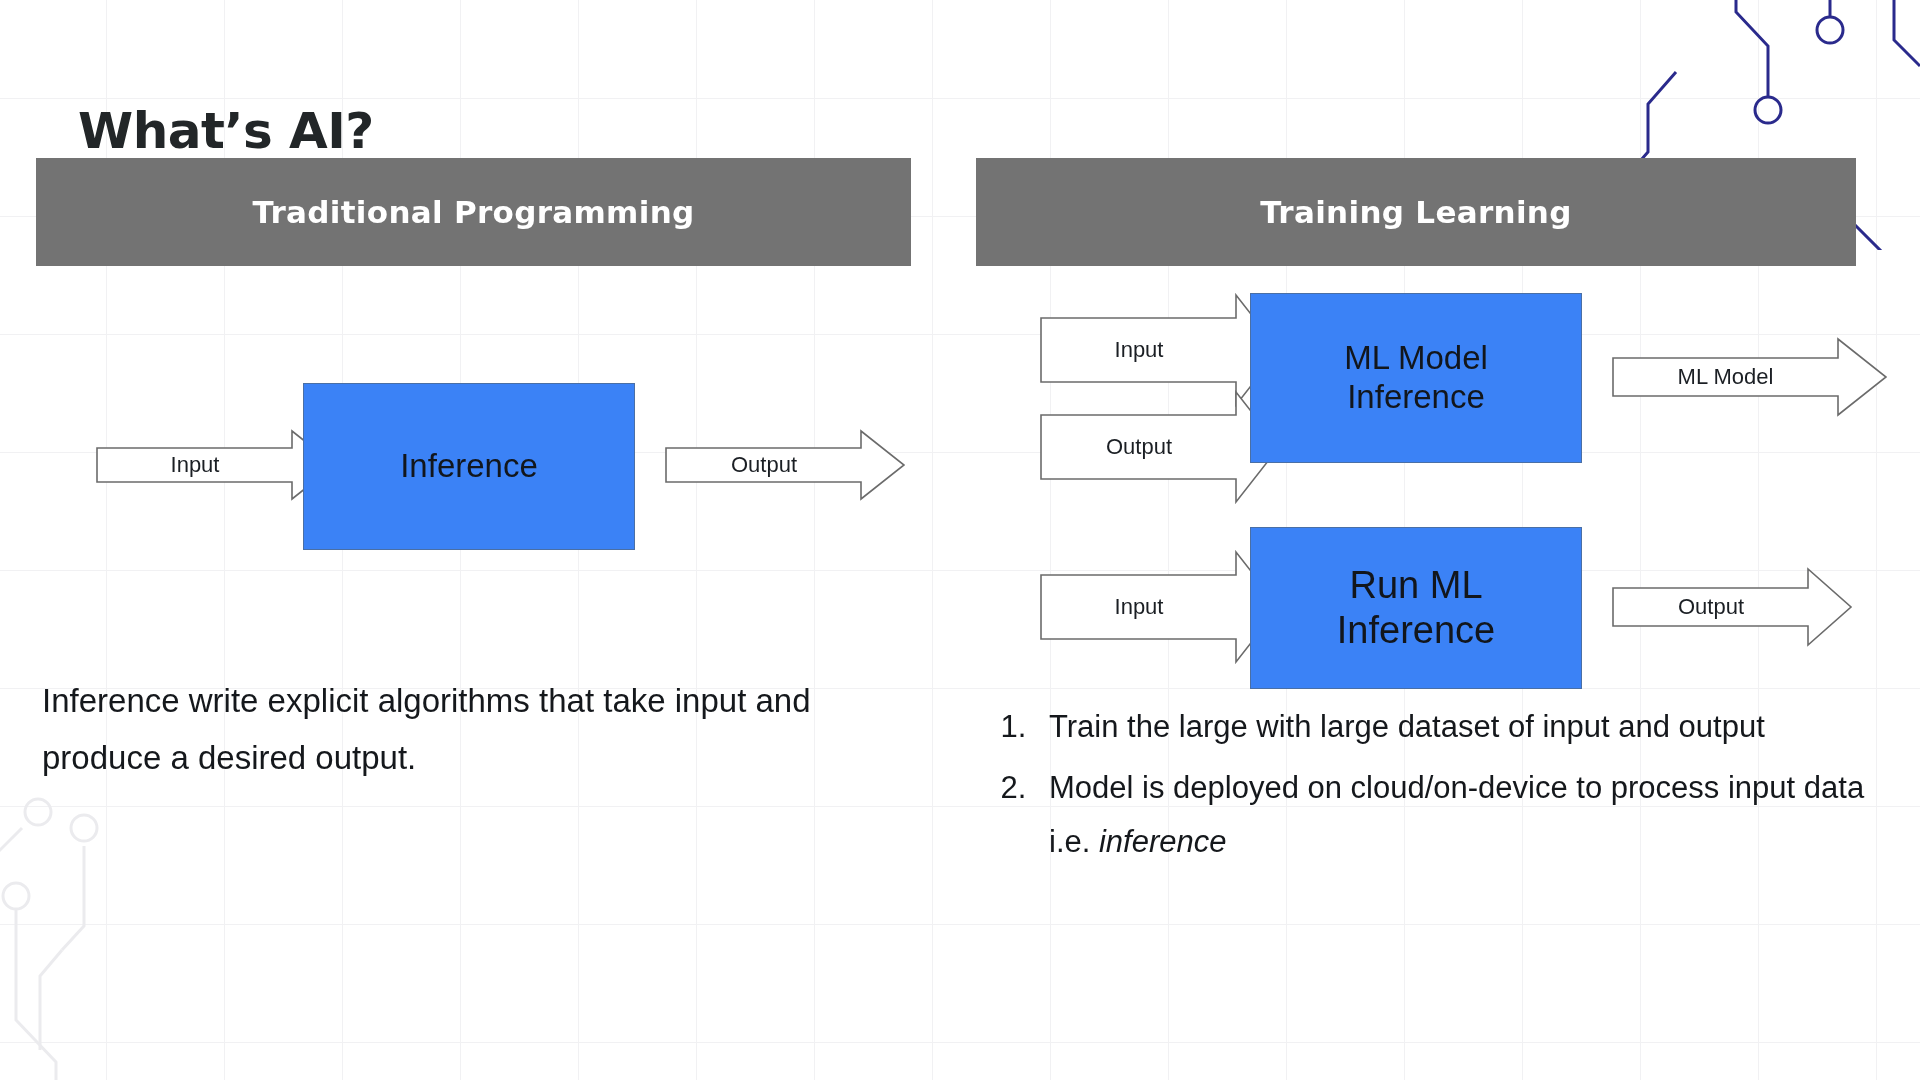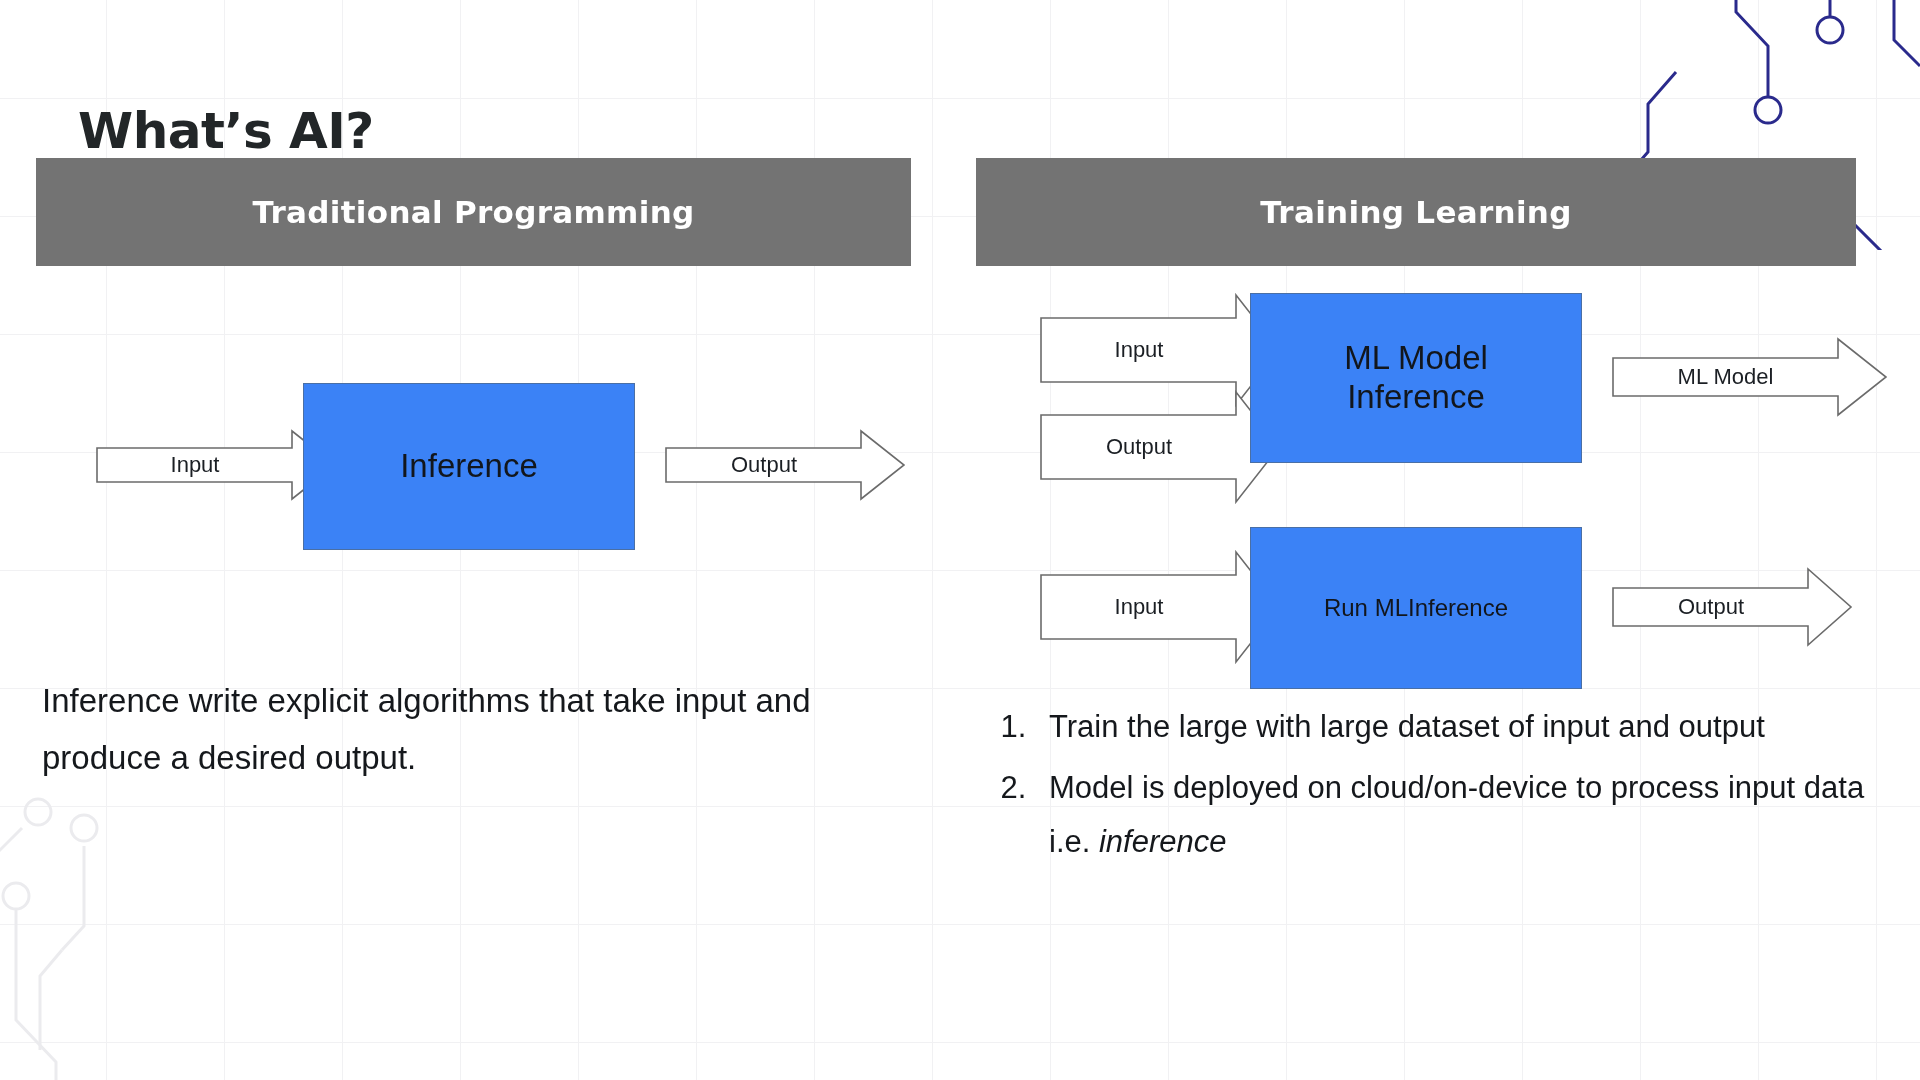--- a/index.html
+++ b/index.html
@@ -213,21 +213,21 @@
     <span class="arrow-label" style="padding-right:48px;">ML Model</span>
   </div>
 
   <div class="arrow" style="left:1008px; top:552px; width:240px; height:110px;">
     <svg width="240" height="110" viewBox="0 0 240 110">
       <path d="M1 23 L196 23 L196 0 L239 55 L196 110 L196 87 L1 87 Z" fill="#ffffff" stroke="#6b6b6b" stroke-width="1.6"></path>
     </svg>
     <span class="arrow-label">Input</span>
   </div>
 
-  <div class="proc-box" style="left:1250px; top:527px; width:330px; height:160px; font-size:24px; flex-direction:row;">
+  <div class="proc-box" style="left:1250px; top:527px; width:330px; height:160px; font-size:38px; flex-direction:column;">
     <span>Run ML</span>
     <span>Inference</span>
   </div>
 
   <div class="arrow" style="left:1580px; top:568px; width:240px; height:78px;">
     <svg width="240" height="78" viewBox="0 0 240 78">
       <path d="M1 20 L196 20 L196 1 L239 39 L196 77 L196 58 L1 58 Z" fill="#ffffff" stroke="#6b6b6b" stroke-width="1.6"></path>
     </svg>
     <span class="arrow-label">Output</span>
   </div>

